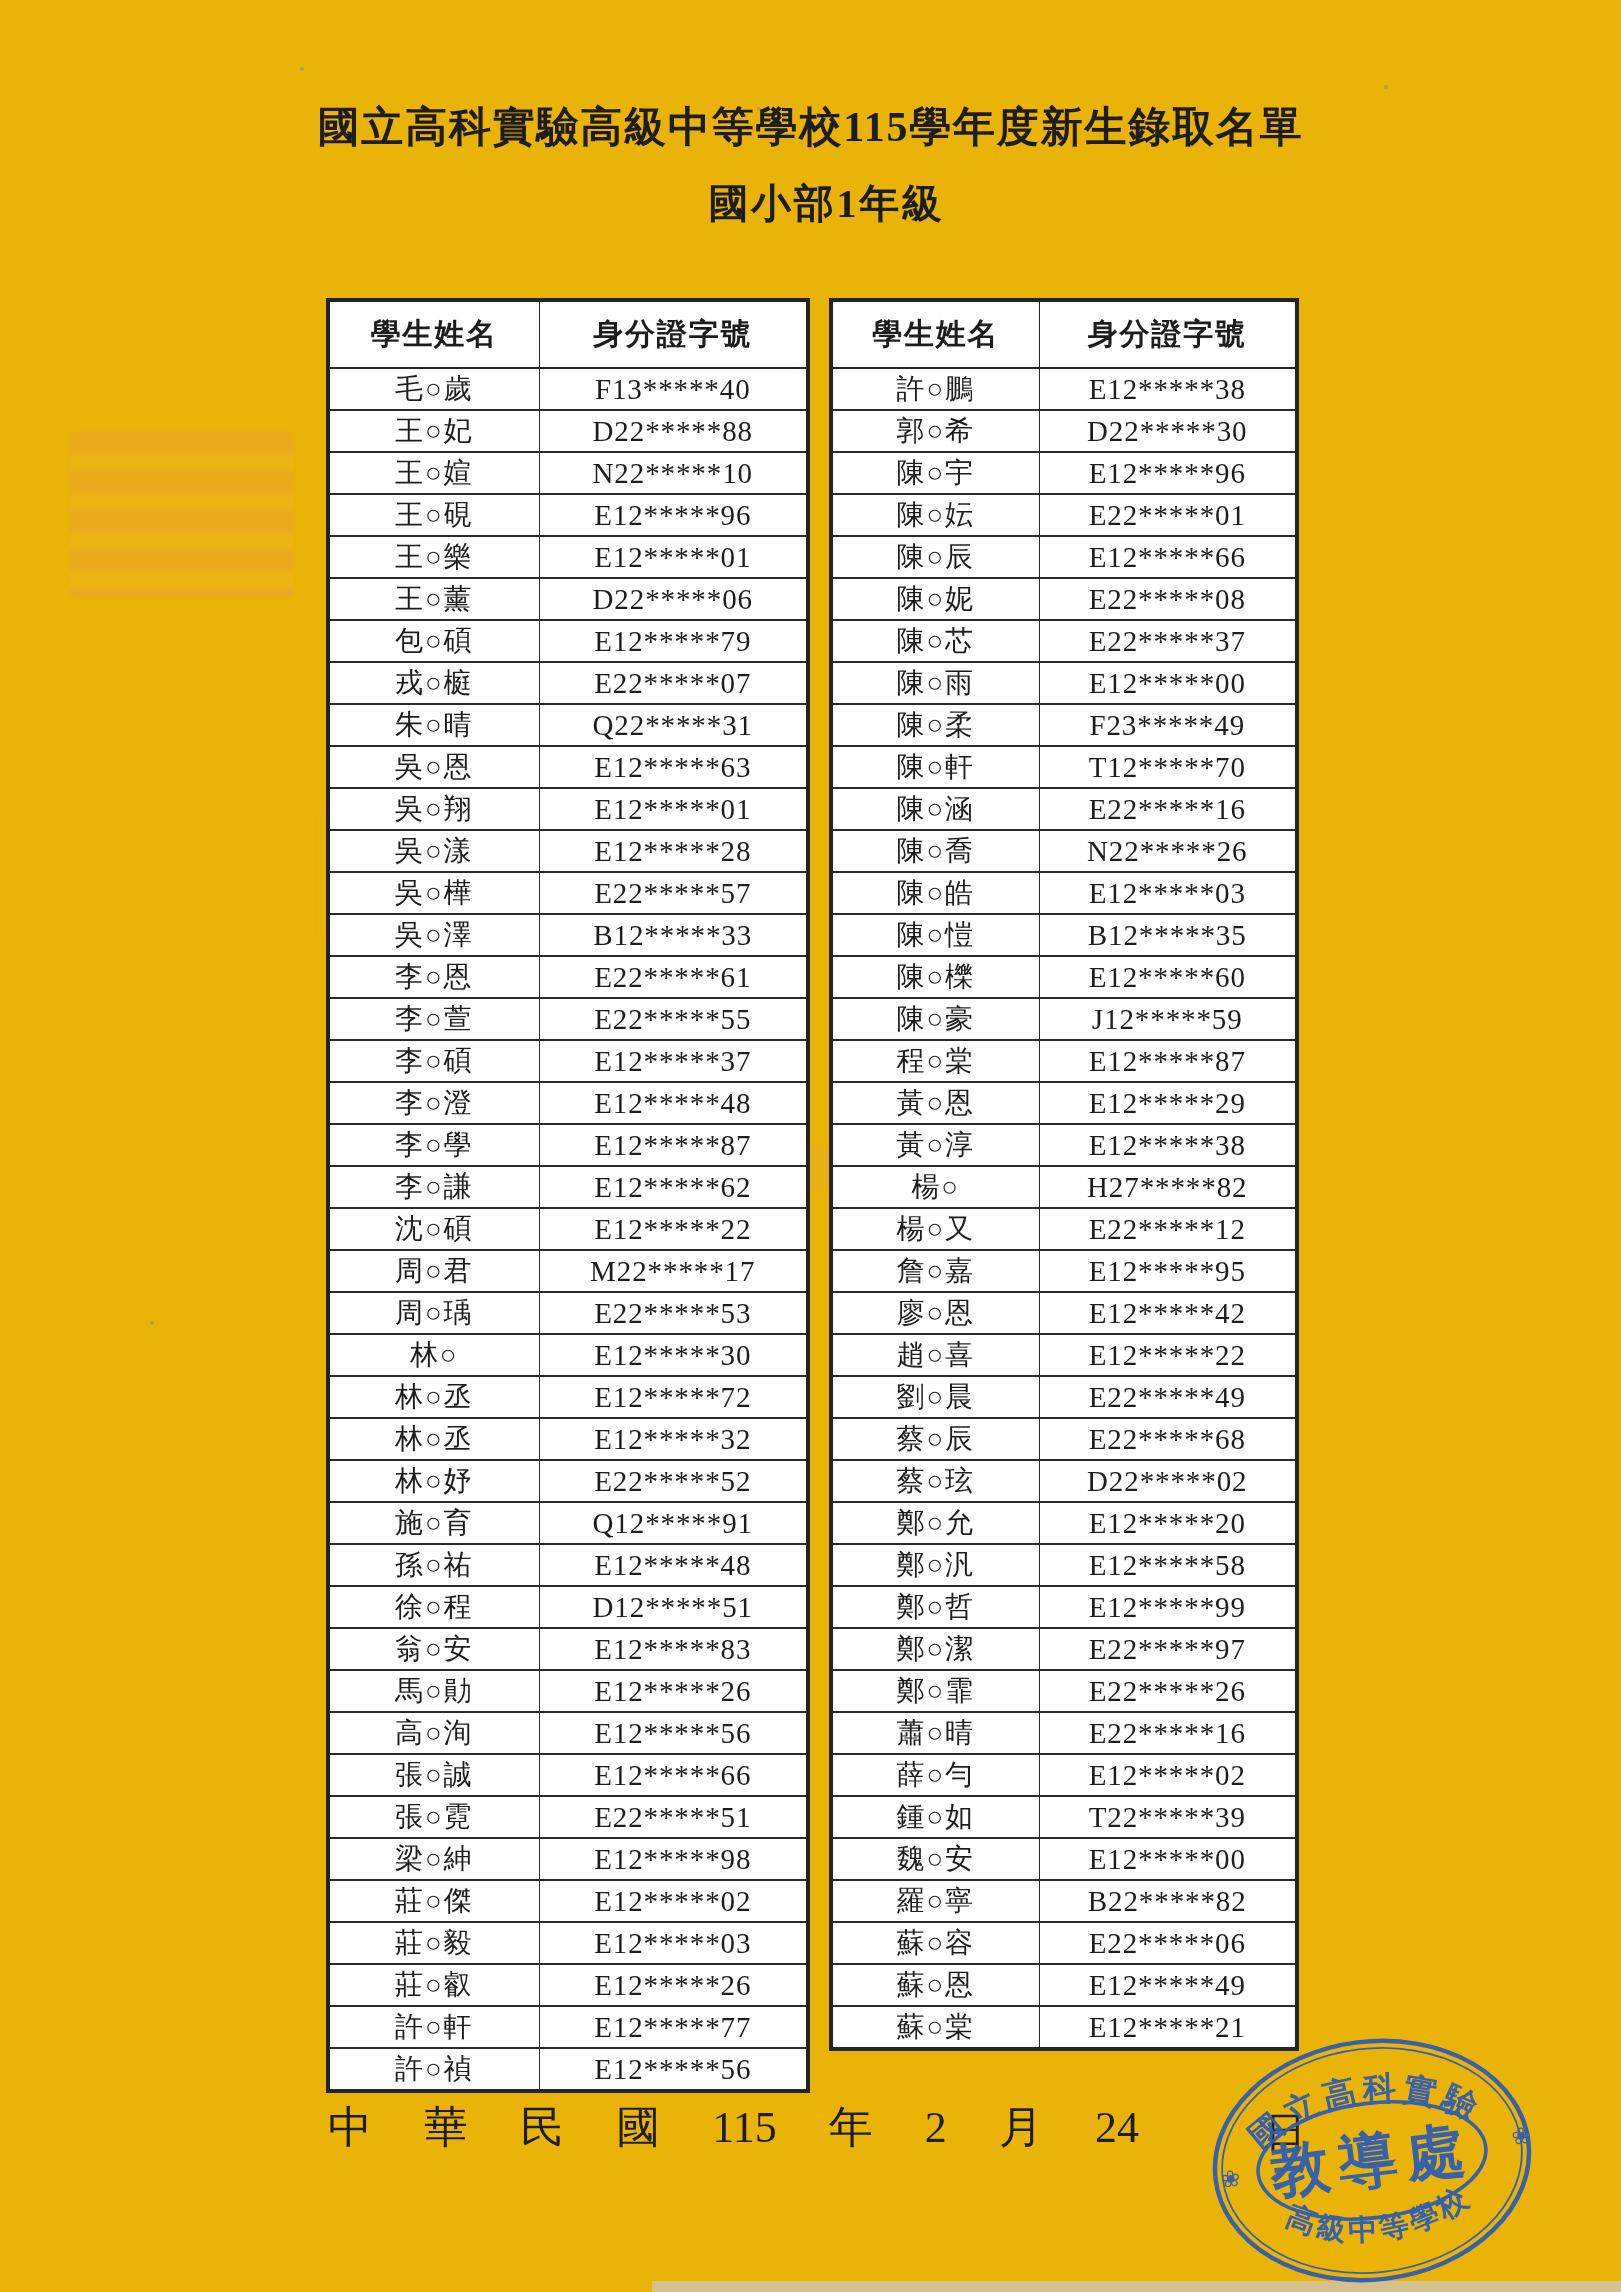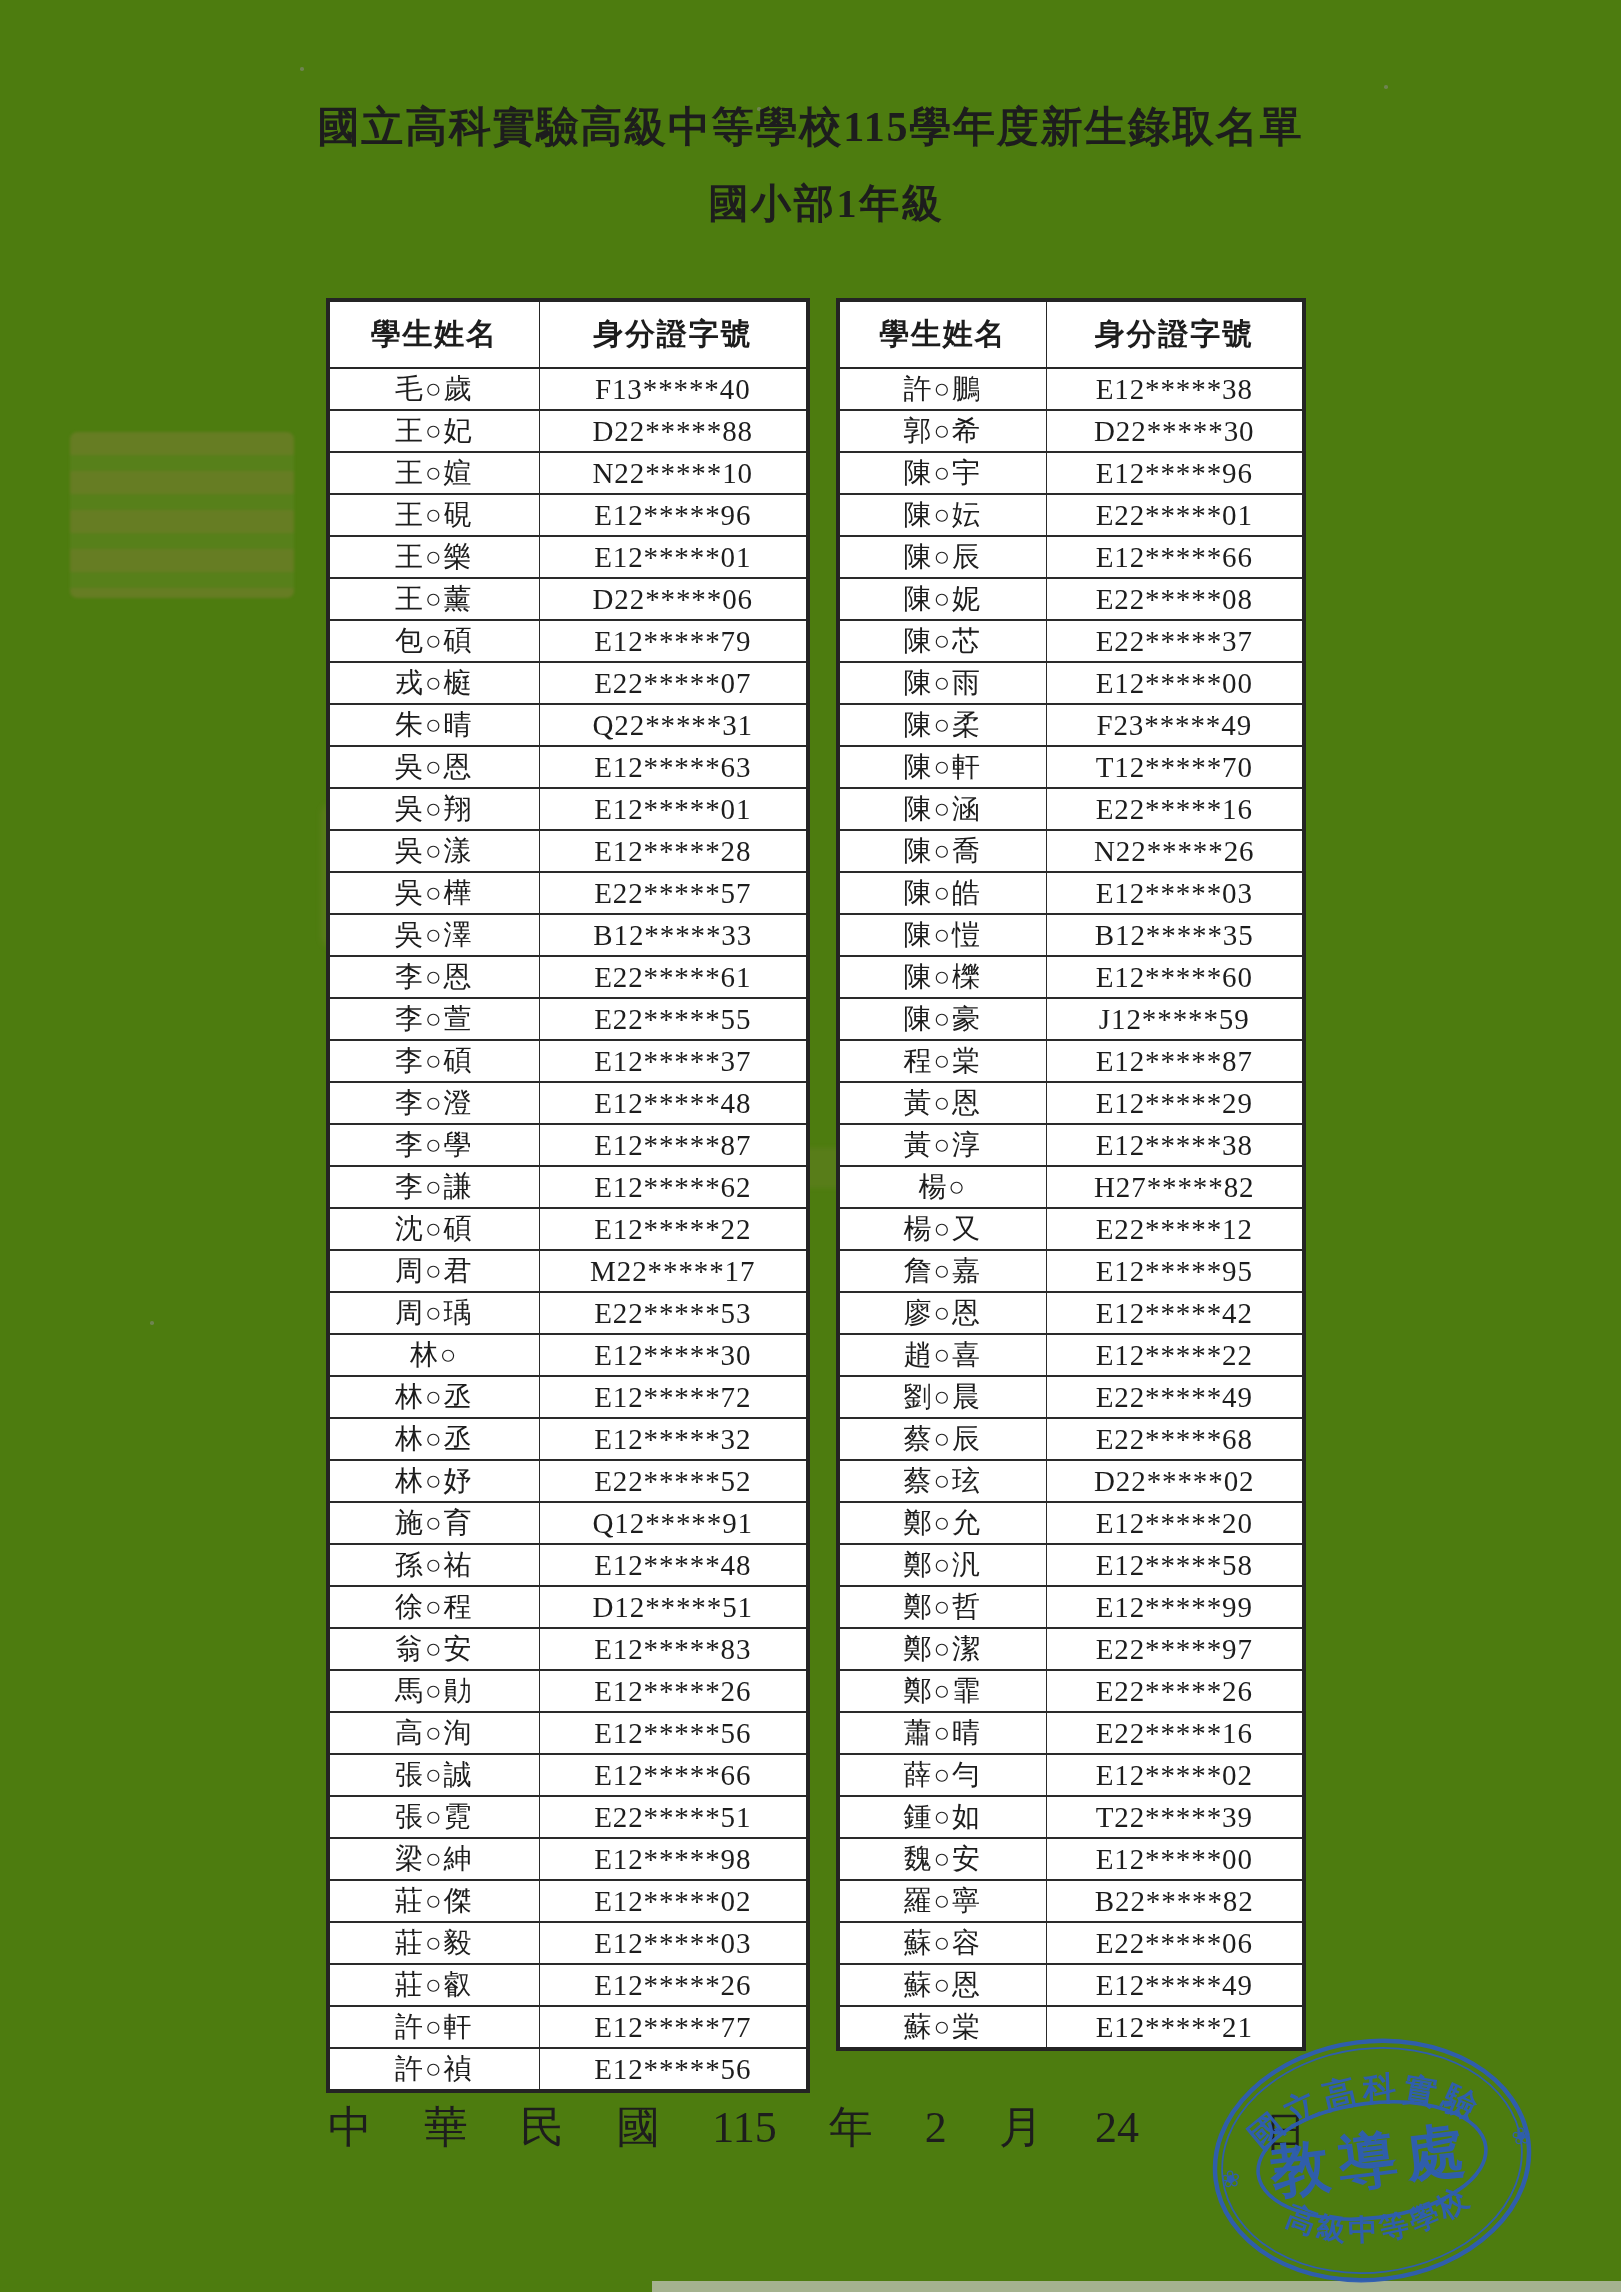--- a/index.html
+++ b/index.html
@@ -1,26 +1,26 @@
 <!DOCTYPE html>
 <html style="font-size:14.3px"><head>
 <meta charset="utf-8">
 <style>
   html,body{margin:0;padding:0;background:#e8e8e6;}
   .page{
     position:relative;width:1621px;height:2293px;margin:0 auto;
-    background:#4d7c0f;overflow:hidden;color:#1d1d1d;
+    background:#eab308;overflow:hidden;color:#1d1d1d;
     font-family:"Liberation Serif","DejaVu Serif",serif;
   }
   .title1{position:absolute;top:99px;left:0;width:100%;text-align:center;
     font-size:42px;font-weight:600;letter-spacing:1.8px;}
   .title2{position:absolute;top:176px;left:0;width:100%;text-align:center;
     font-size:40px;font-weight:600;letter-spacing:2.7px;margin-left:16px;}
 
-  .tables{position:absolute;left:319px;top:298px;display:flex;gap:26px;align-items:flex-start;padding-left:7px;}
+  .tables{position:absolute;left:319px;top:298px;display:flex;gap:19px;align-items:flex-start;padding-left:7px;}
   table.roster{border-collapse:collapse;table-layout:fixed;background:#fff;
     border:4.5px solid #242424;}
   table.roster th{
     height:63px;border:1.8px solid #262626;border-top-width:2.7px;border-bottom-width:2.7px;
     font-size:30px;font-weight:700;letter-spacing:1.8px;text-align:center;vertical-align:middle;}
   table.roster td{
     height:38px;border:1.8px solid #2a2a2a;border-top-width:2.7px;border-bottom-width:2.7px;
     text-align:center;vertical-align:middle;overflow:hidden;white-space:nowrap;}
   td.name-cell{font-size:28px;letter-spacing:1.8px;}
   td.id-cell{font-size:29px;letter-spacing:0.9px;}

